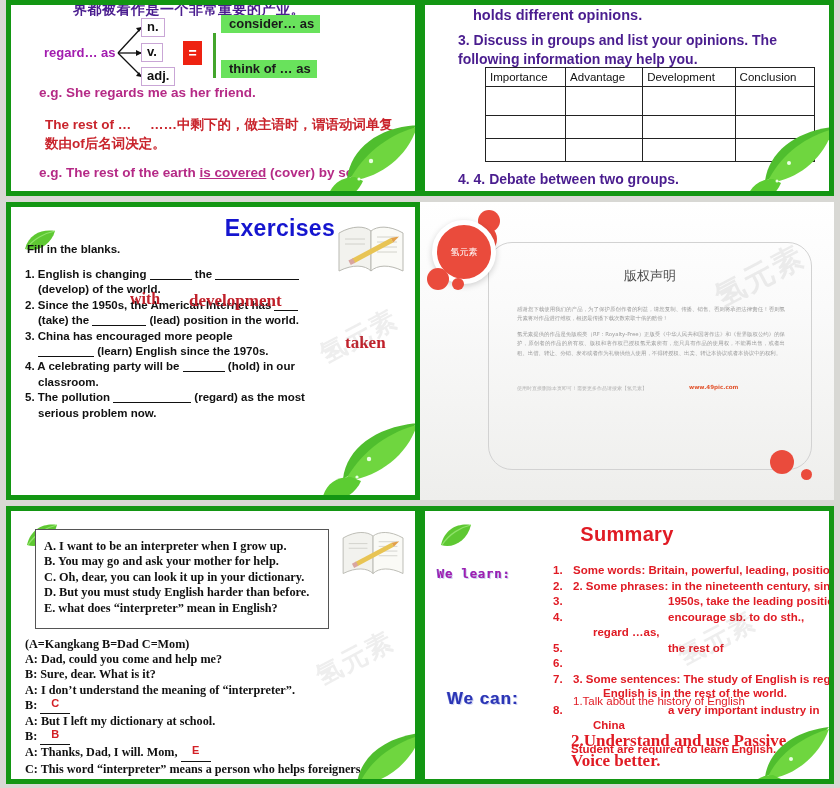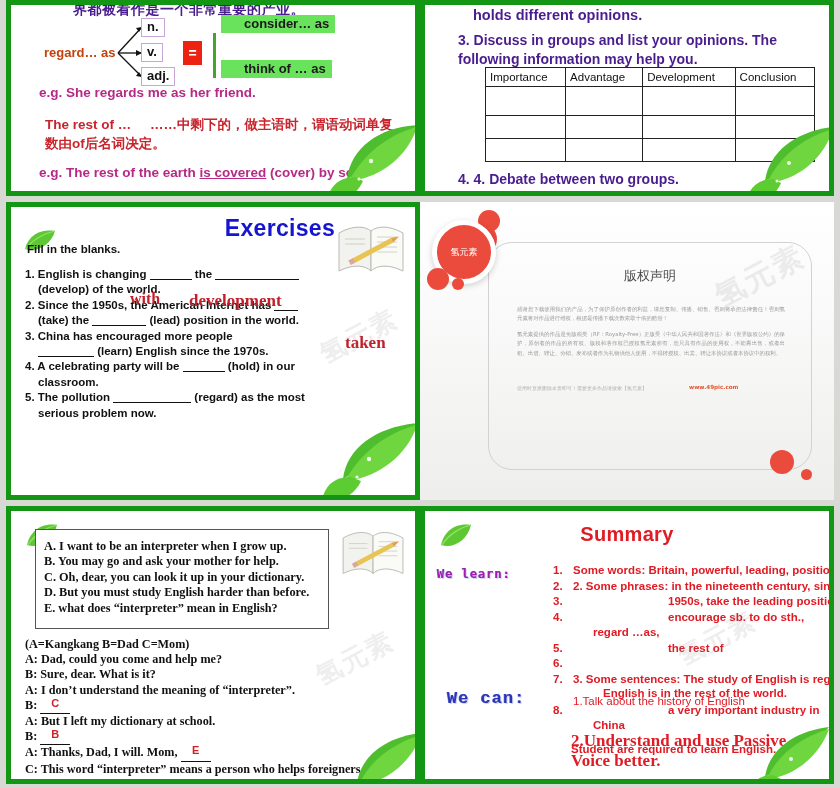--- a/index.html
+++ b/index.html
@@ -33,40 +33,40 @@
   .leaf svg{display:block;}
 
   
   .s1-top{
     position:absolute;top:-4px;left:62px;
     color:#4a1d8f;font-weight:bold;font-size:14px;
     letter-spacing:0.5px;white-space:nowrap;
   }
   .s1-regard{
     position:absolute;left:33px;top:40px;
-    color:#c2410c;font-weight:bold;font-size:13px;
+    color:#a21caf;font-weight:bold;font-size:13px;
   }
   .pos-box{
     position:absolute;border:1px solid #c9a6d6;background:#fff;
     font-size:13px;color:#111;font-weight:bold;
     padding:0px 5px 1px 5px;line-height:16px;
     font-family:"Liberation Sans",sans-serif;
   }
   .pb-n{left:130px;top:13px;}
   .pb-v{left:130px;top:38px;}
   .pb-a{left:130px;top:62px;}
   .eq{
     position:absolute;left:172px;top:36px;width:19px;height:24px;
     background:#ee2211;color:#fff;font-weight:bold;font-size:14px;
     display:flex;align-items:center;justify-content:center;
   }
   .grnbar{position:absolute;left:202px;top:28px;width:3px;height:45px;background:#43a52b;}
   .grn{
     position:absolute;background:#69e25c;color:#1a1a1a;font-weight:bold;
-    font-size:13px;padding:1px 6px 2px 23px;white-space:nowrap;
+    font-size:13px;padding:1px 6px 2px 8px;white-space:nowrap;
   }
   .grn1{left:210px;top:10px;}
   .grn2{left:210px;top:55px;}
   .s1-eg1{
     position:absolute;left:28px;top:80px;color:#b52a86;font-weight:bold;font-size:13.5px;
   }
   .s1-rest{
     position:absolute;left:34px;top:110px;right:10px;
     color:#c9242c;font-weight:bold;font-size:13.5px;line-height:19px;
   }
@@ -176,21 +176,21 @@
     color:#e01b24;font-weight:bold;font-size:20px;letter-spacing:.3px;
   }
   .wl{
     position:absolute;left:12px;top:56px;
     font-family:"DejaVu Sans Mono",monospace;font-weight:bold;font-size:12px;
     color:#a21caf;letter-spacing:1px;
     text-shadow:1px 1px 0 #cfd4f2,-0.5px -0.5px 0 #7f87d8;
   }
   .wc{
     position:absolute;left:22px;top:178px;
-    font-family:Liberation Mono, monospace;font-weight:bold;font-size:17px;
+    font-family:Liberation Sans, sans-serif;font-weight:bold;font-size:17px;
     color:#2b35b5;letter-spacing:1px;
     text-shadow:1px 1px 0 #cfd4f2,-0.5px -0.5px 0 #7f87d8;
   }
   .nums{position:absolute;left:128px;top:52px;color:#e01b24;font-weight:bold;font-size:11.5px;line-height:15.5px;}
   .nums span{display:block;}
   .sm-col{position:absolute;left:148px;top:52px;right:8px;color:#e01b24;font-weight:bold;font-size:11.5px;line-height:15.5px;}
   .sm-col .ln{display:block;white-space:nowrap;}
   .ind1{padding-left:95px;}
   .ind2{padding-left:20px;}
   .ovl{position:absolute;left:148px;top:184px;color:#e01b24;font-weight:normal;font-size:11.5px;white-space:nowrap;}

